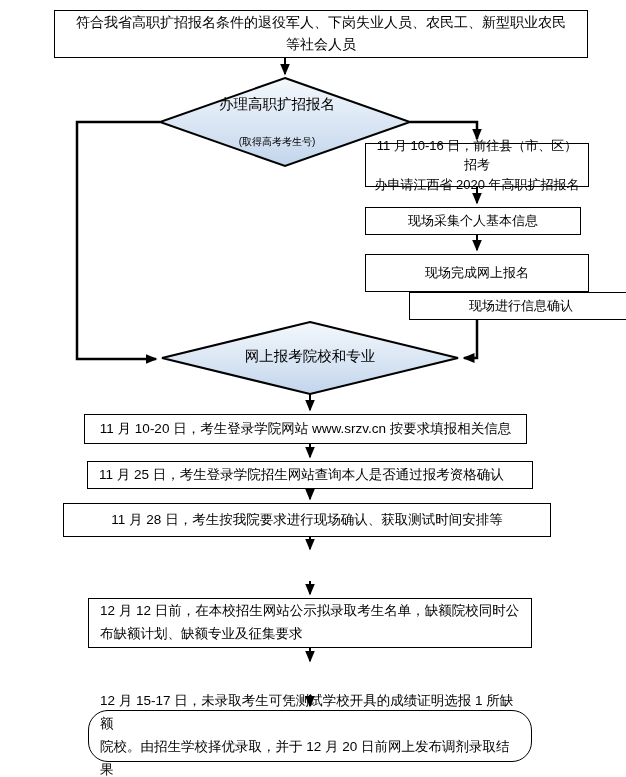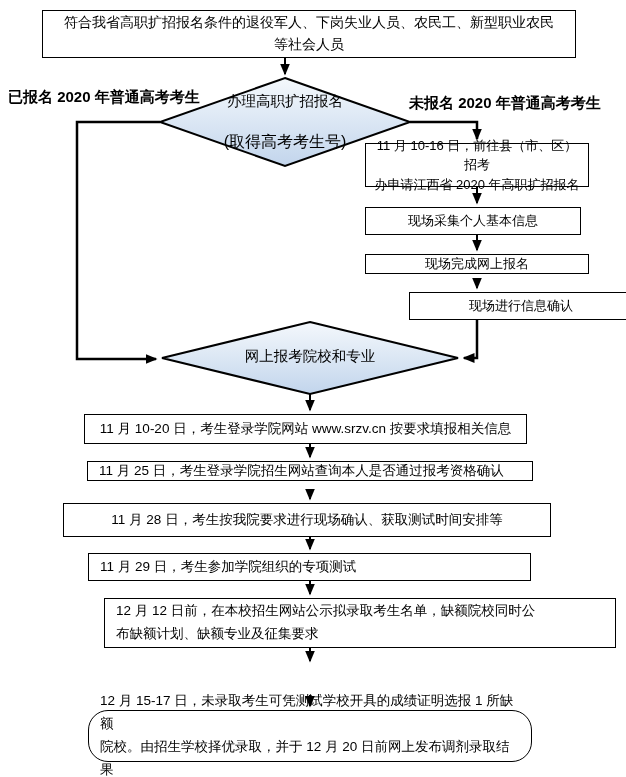--- a/index.html
+++ b/index.html
@@ -27,21 +27,21 @@
   .leftal{justify-content:flex-start;text-align:left;padding:0 11px;}
   .rcol{font-size:13px;}
   .dlabel{
     position:absolute;
     display:flex;flex-direction:column;
     align-items:center;justify-content:center;
     text-align:center;
     pointer-events:none;
   }
   .dlabel .dmain{font-size:14.5px;}
-  .dlabel .dsub{font-size:16px;margin-top:1px;}
+  .dlabel .dsub{font-size:10px;margin-top:1px;}
   .blabel{
     position:absolute;
     font-size:15px;
     font-weight:bold;
     white-space:nowrap;
   }
 </style>
 </head>
 <body>
 
@@ -77,43 +77,40 @@
     <path d="M310,394 L310,410" stroke="#000" stroke-width="2" fill="none" marker-end="url(#arr)"></path>
 
     <path d="M310,444 L310,457" stroke="#000" stroke-width="2" fill="none" marker-end="url(#arr)"></path>
     <path d="M310,489 L310,499" stroke="#000" stroke-width="2" fill="none" marker-end="url(#arr)"></path>
     <path d="M310,537 L310,549" stroke="#000" stroke-width="2" fill="none" marker-end="url(#arr)"></path>
     <path d="M310,581 L310,594" stroke="#000" stroke-width="2" fill="none" marker-end="url(#arr)"></path>
     <path d="M310,648 L310,661" stroke="#000" stroke-width="2" fill="none" marker-end="url(#arr)"></path>
     <path d="M310,695 L310,706" stroke="#000" stroke-width="2" fill="none" marker-end="url(#arr)"></path>
   </svg>
 
-  <div class="box center" style="left:42px;top:10px;width:534px;height:48px;font-size:14px;">符合我省高职扩招报名条件的退役军人、下岗失业人员、农民工、新型职业农民
+  <div class="box center" style="left:54px;top:10px;width:534px;height:48px;font-size:14px;">符合我省高职扩招报名条件的退役军人、下岗失业人员、农民工、新型职业农民
 等社会人员</div>
 
-  <div class="dlabel" style="left:160px;top:82px;width:250px;height:80px;gap:20px;">
+  <div class="dlabel" style="left:152px;top:82px;width:250px;height:80px;gap:20px;">
     <div class="dmain">办理高职扩招报名</div>
     <div class="dsub">(取得高考考生号)</div>
   </div>
 
-  <div class="blabel" style="left:8px;top:88px;">已报名 2020 年普通高考考生</div>
-  <div class="blabel" style="left:409px;top:94px;">未报名 2020 年普通高考考生</div>
 
   <div class="box center rcol" style="left:365px;top:143px;width:224px;height:44px;line-height:1.5;">11 月 10-16 日，前往县（市、区）招考
 办申请江西省 2020 年高职扩招报名</div>
   <div class="box center rcol" style="left:365px;top:207px;width:216px;height:28px;">现场采集个人基本信息</div>
-  <div class="box center rcol" style="left:365px;top:254px;width:224px;height:20px;">现场完成网上报名</div>
+  <div class="box center rcol" style="left:365px;top:254px;width:224px;height:38px;">现场完成网上报名</div>
   <div class="box center rcol" style="left:365px;top:292px;width:224px;height:28px;margin-left:44px;">现场进行信息确认</div>
 
   <div class="dlabel" style="left:162px;top:322px;width:296px;height:68px;">
     <div class="dmain">网上报考院校和专业</div>
   </div>
 
   <div class="box center" style="left:84px;top:414px;width:443px;height:30px;">11 月 10-20 日，考生登录学院网站 www.srzv.cn 按要求填报相关信息</div>
-  <div class="box leftal" style="left:87px;top:461px;width:446px;height:20px;">11 月 25 日，考生登录学院招生网站查询本人是否通过报考资格确认</div>
+  <div class="box leftal" style="left:87px;top:461px;width:446px;height:28px;">11 月 25 日，考生登录学院招生网站查询本人是否通过报考资格确认</div>
   <div class="box center" style="left:63px;top:503px;width:488px;height:34px;text-align:center;">11 月 28 日，考生按我院要求进行现场确认、获取测试时间安排等</div>
-  <div class="box leftal" style="left:88px;top:553px;width:443px;height:28px;">11 月 29 日，考生参加学院组织的专项测试</div>
-  <div class="box leftal" style="left:88px;top:598px;width:512px;height:50px;line-height:1.7;margin-left:16px;">12 月 12 日前，在本校招生网站公示拟录取考生名单，缺额院校同时公
+  <div class="box leftal" style="left:88px;top:598px;width:444px;height:50px;line-height:1.7;">12 月 12 日前，在本校招生网站公示拟录取考生名单，缺额院校同时公
 布缺额计划、缺额专业及征集要求</div>
   <div class="box leftal" style="left:88px;top:710px;width:444px;height:52px;line-height:1.7;border-radius:20px;">12 月 15-17 日，未录取考生可凭测试学校开具的成绩证明选报 1 所缺额
 院校。由招生学校择优录取，并于 12 月 20 日前网上发布调剂录取结果</div>
 
 </div>
 
 </body></html>

